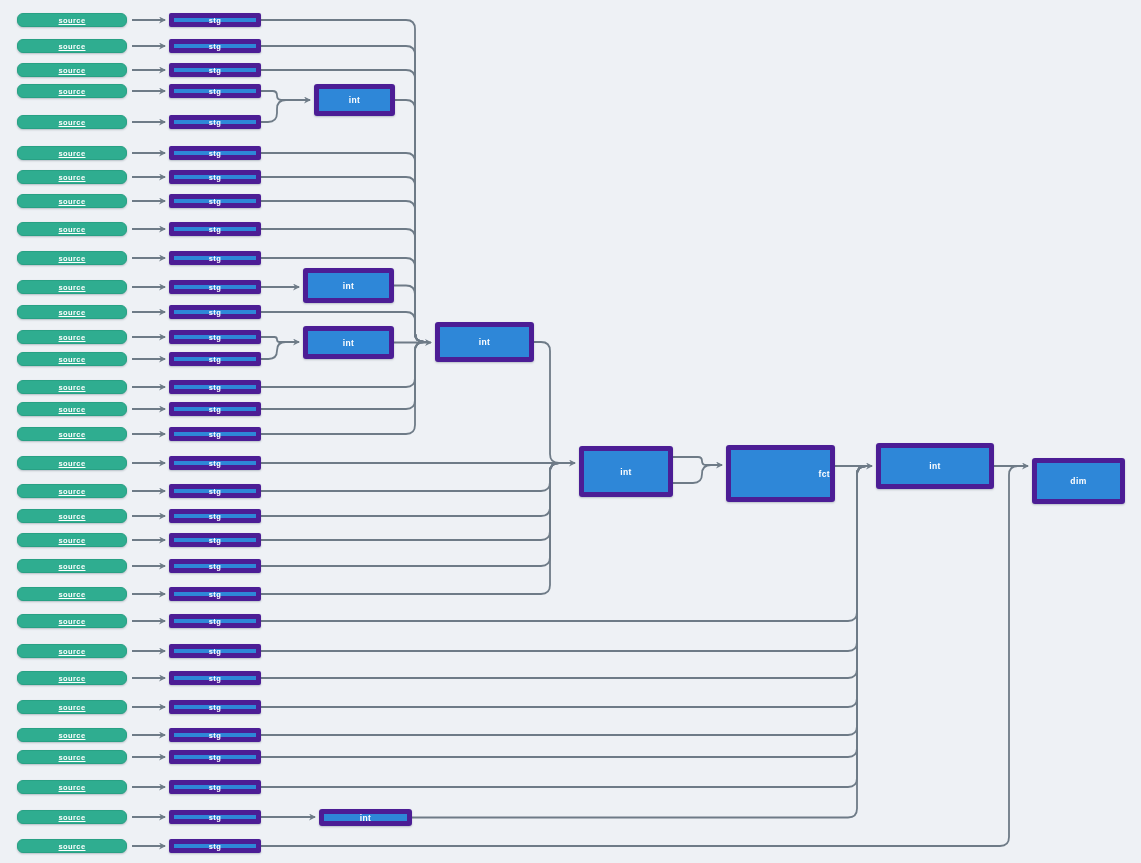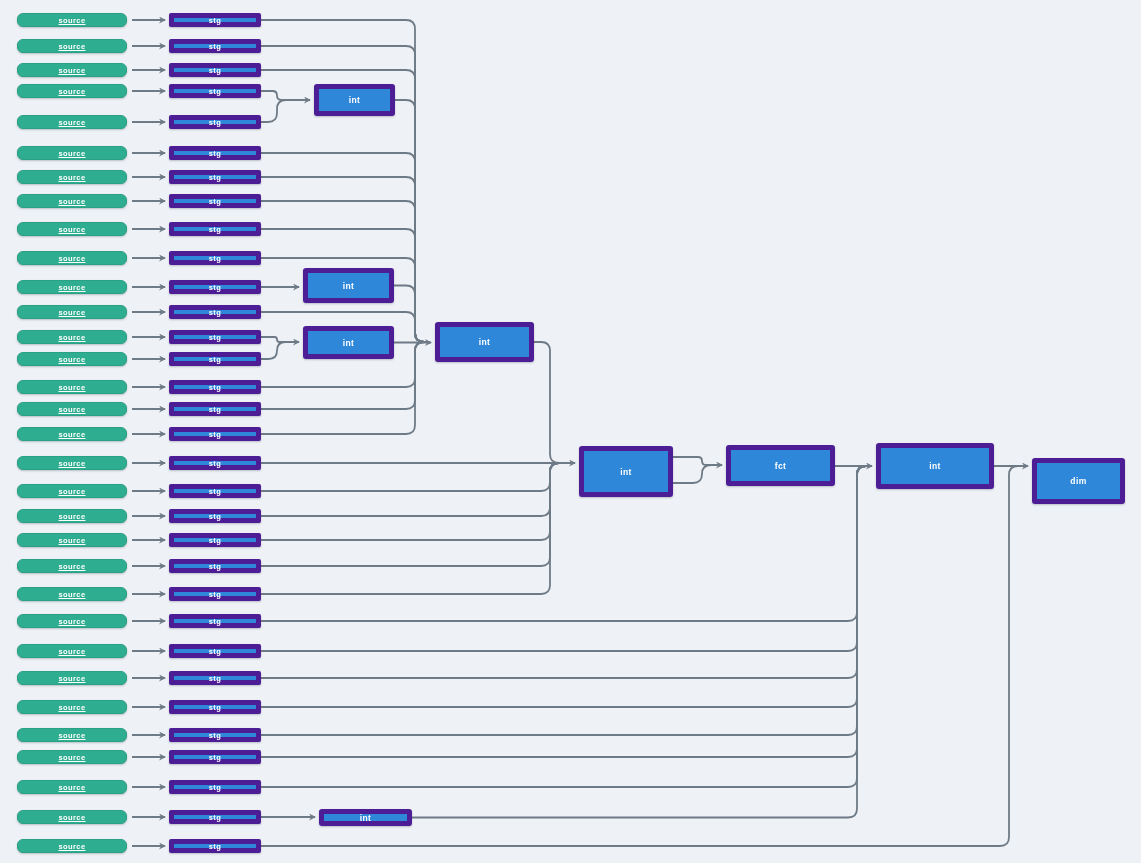--- a/index.html
+++ b/index.html
@@ -302,21 +302,21 @@
     </div>
     <div class="node model large" style="left: 303px; top: 326px; width: 91px; height: 33px;">
       <span class="node-label">int</span>
     </div>
     <div class="node model large" style="left: 435px; top: 322px; width: 99px; height: 40px;">
       <span class="node-label">int</span>
     </div>
     <div class="node model large" style="left: 579px; top: 446px; width: 94px; height: 51px;">
       <span class="node-label">int</span>
     </div>
-    <div class="node model large" style="left: 726px; top: 445px; width: 109px; height: 41px;">
+    <div class="node model large" style="left: 726px; top: 445px; width: 109px; height: 57px; justify-content: flex-end;">
       <span class="node-label">fct</span>
     </div>
     <div class="node model large" style="left: 876px; top: 443px; width: 118px; height: 46px;">
       <span class="node-label">int</span>
     </div>
     <div class="node model large" style="left: 1032px; top: 458px; width: 93px; height: 46px;">
       <span class="node-label">dim</span>
     </div>
     <div class="node model large" style="left: 319px; top: 809px; width: 93px; height: 17px;">
       <span class="node-label">int</span>

